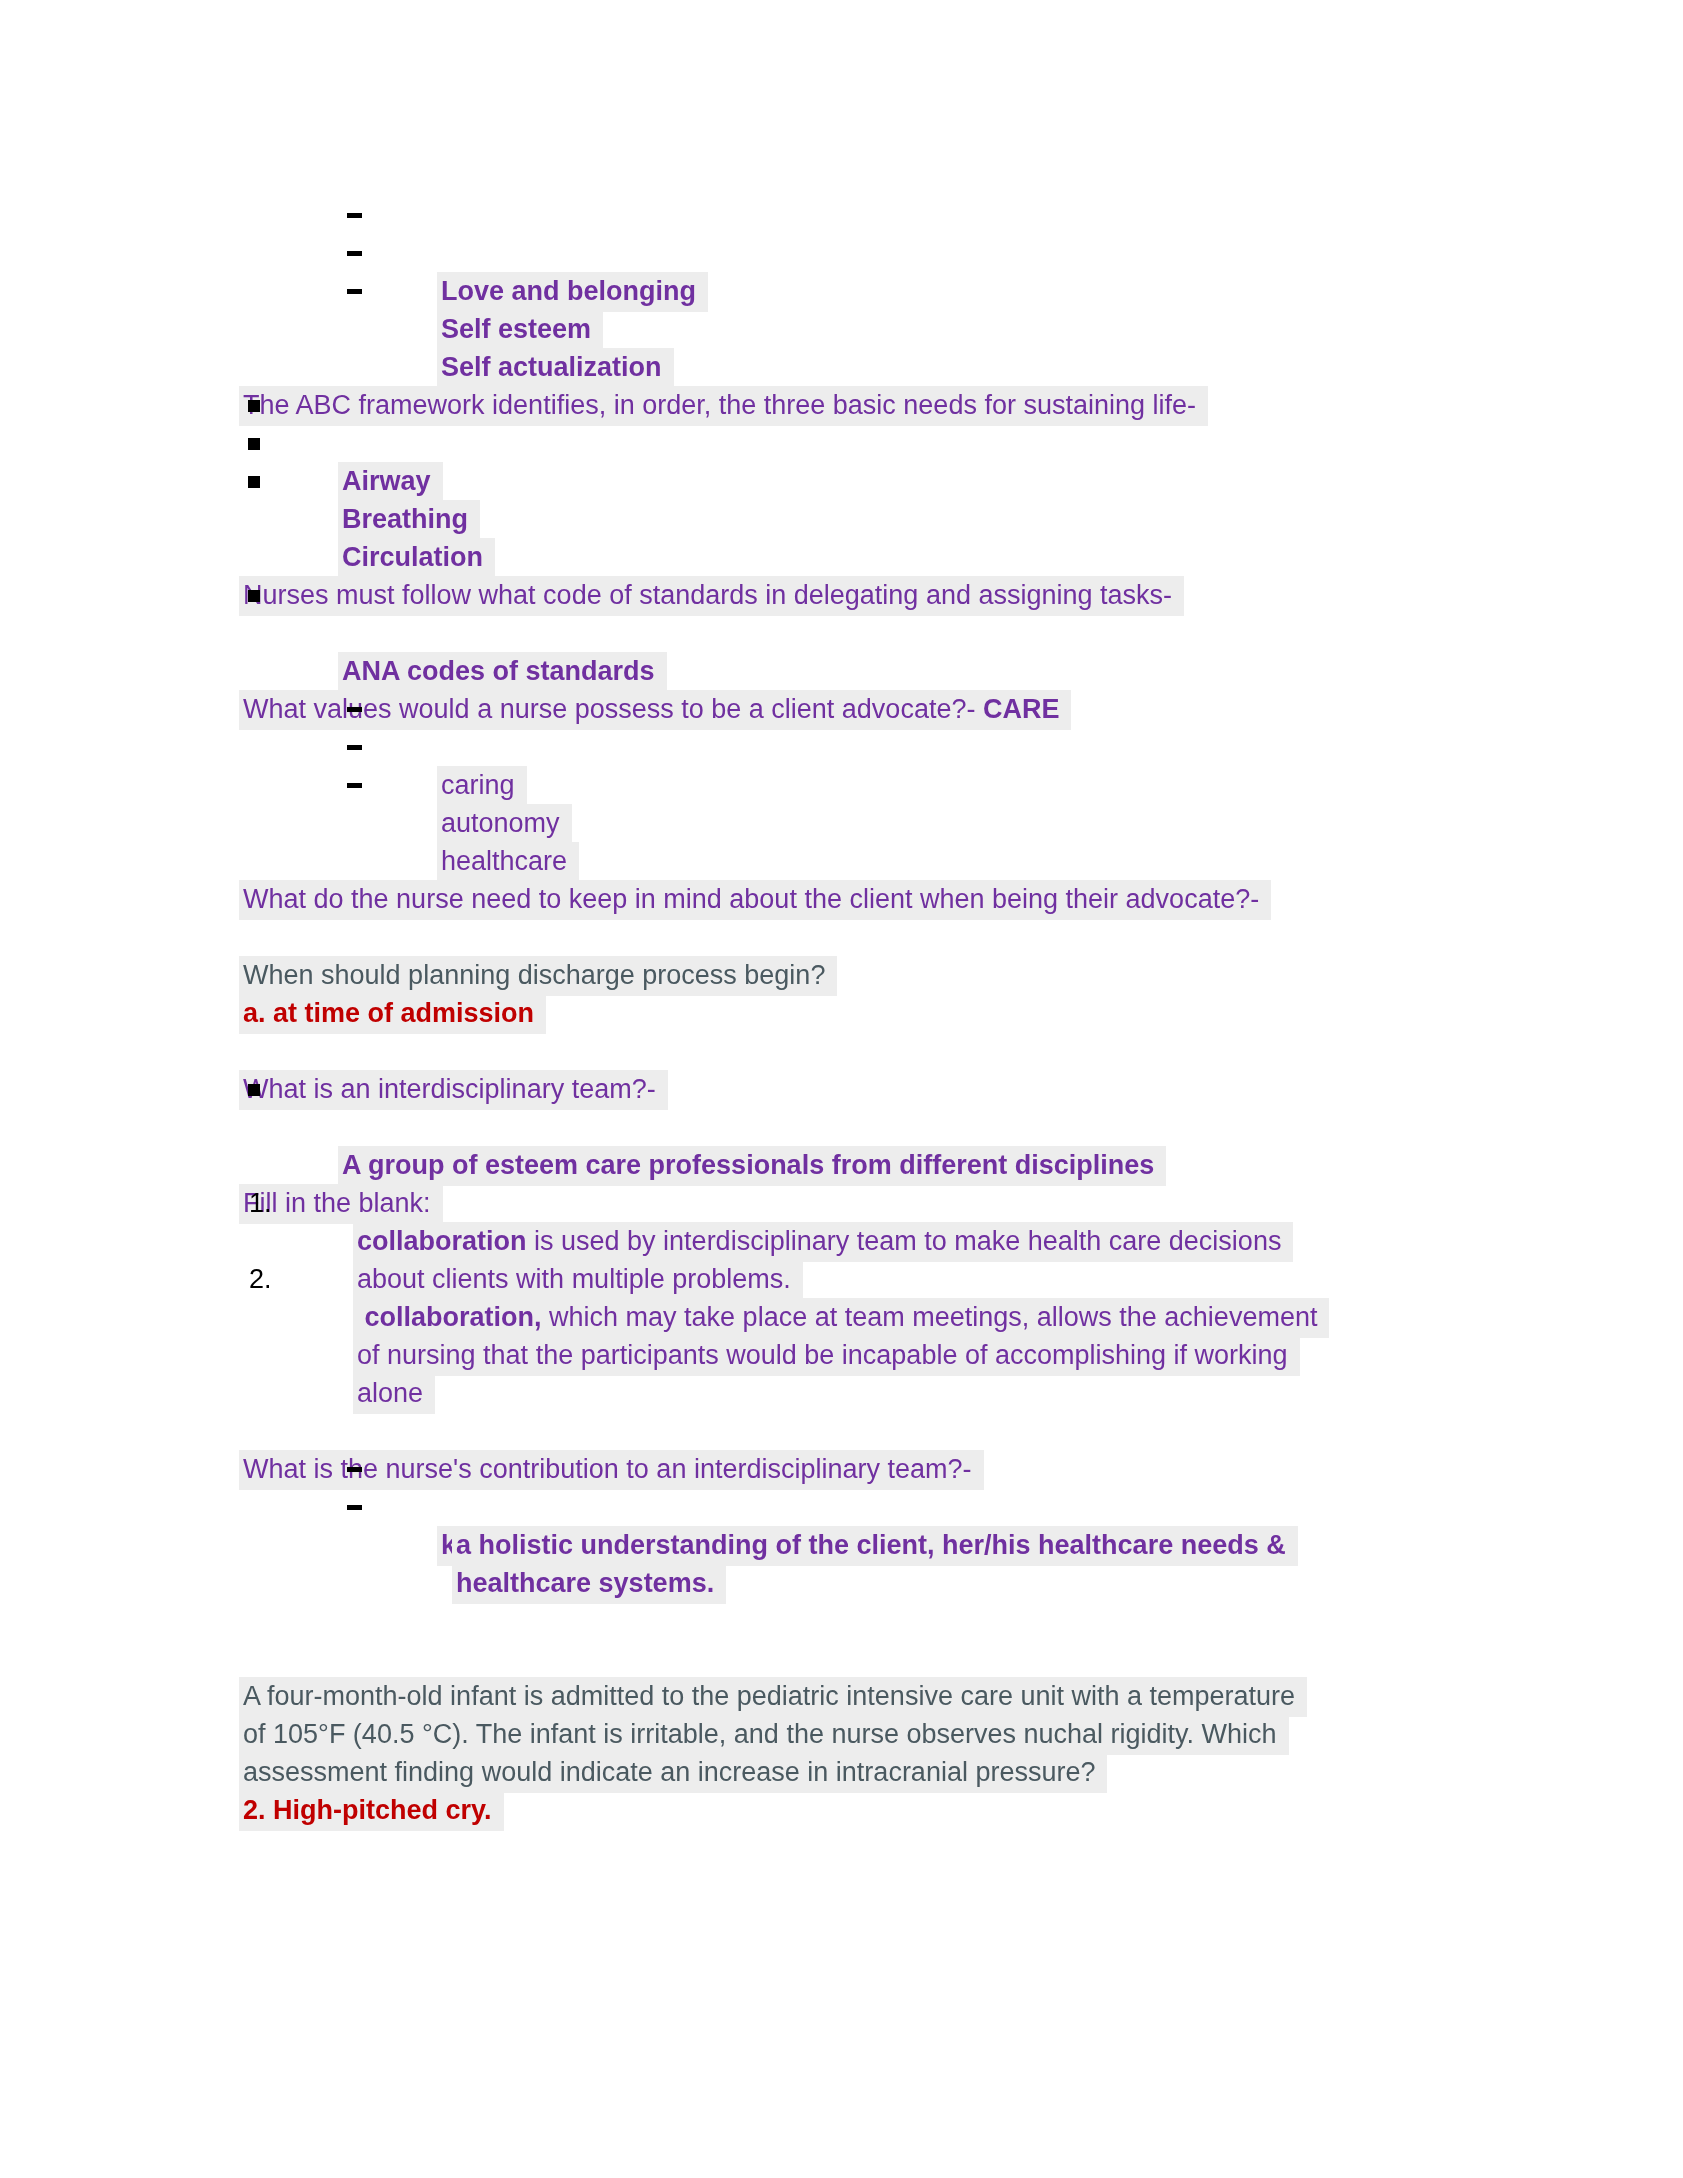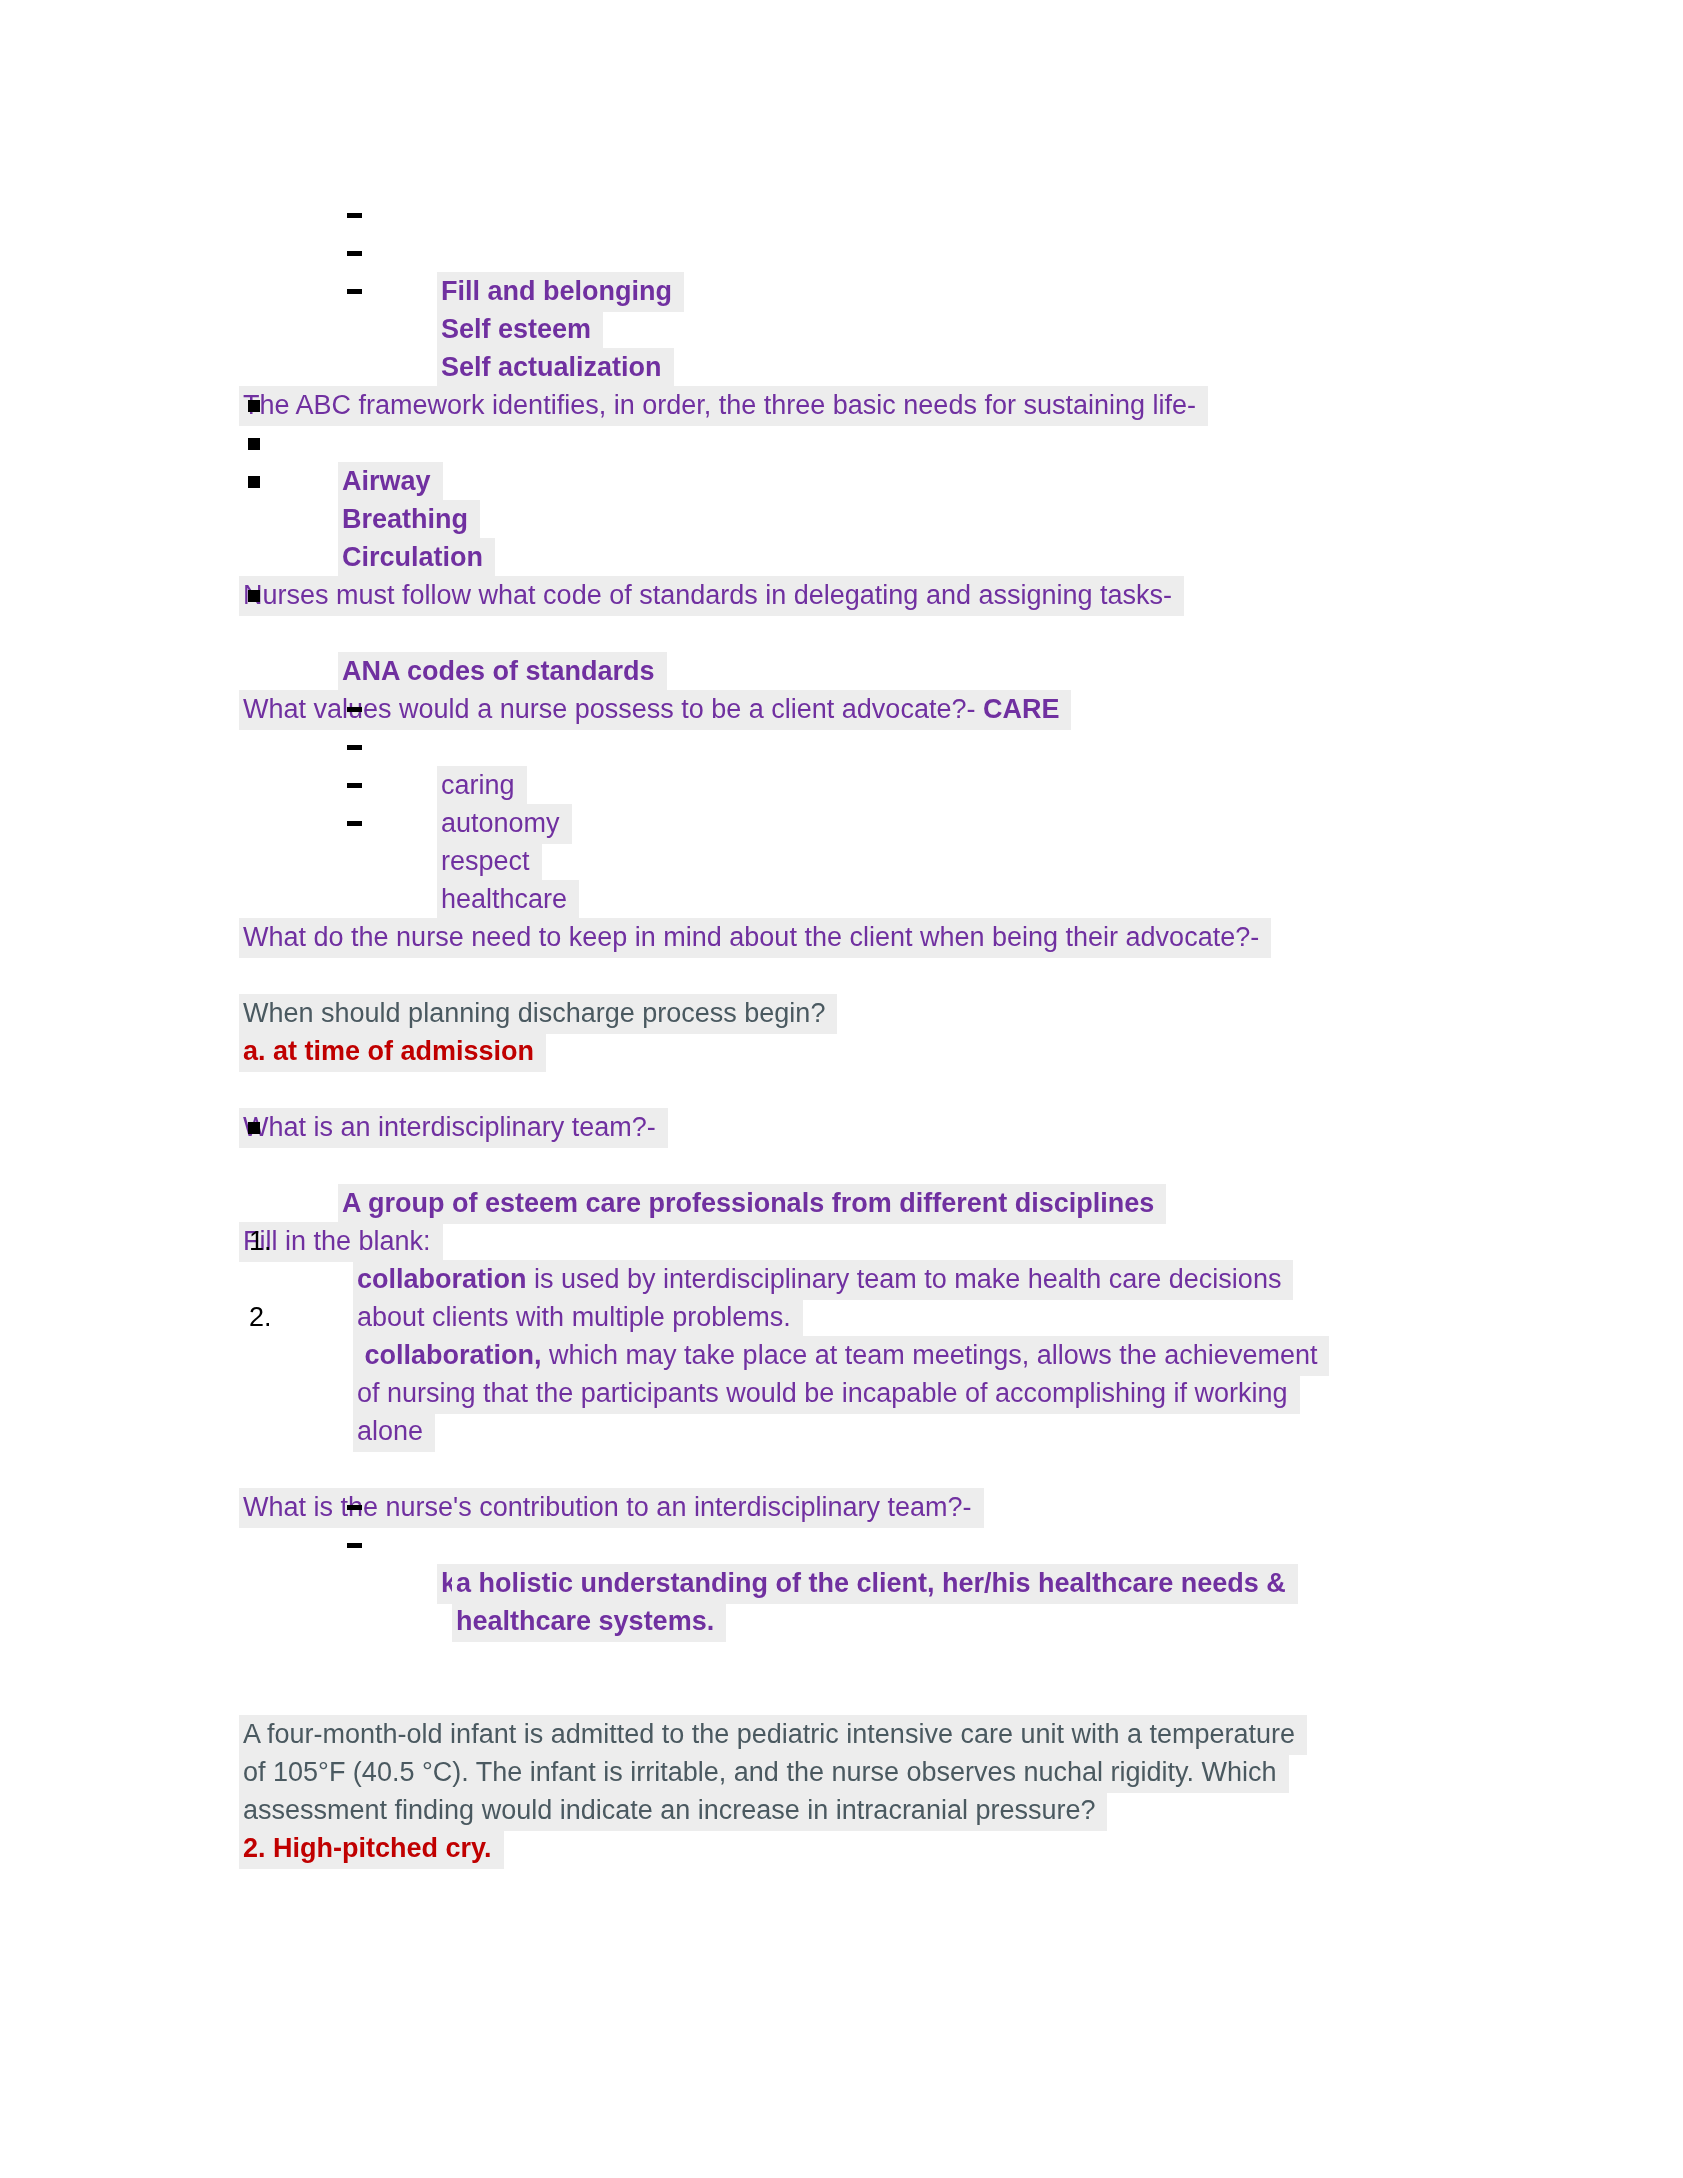--- a/index.html
+++ b/index.html
@@ -30,21 +30,21 @@
   .num{position:absolute;left:51px;top:0;height:38px;line-height:38px;color:#000;}
 </style>
 </head>
 <body>
 
 <div class="page">
   <div class="content">
 
     <div class="li li2 line">
       <span class="marker-dash"></span>
-      <span class="hl purple b">Fill and belonging</span>
+      <span class="hl purple b">Love and belonging</span>
     </div>
     <div class="li li2 line">
       <span class="marker-dash"></span>
       <span class="hl purple b">Self esteem</span>
     </div>
     <div class="li li2 line">
       <span class="marker-dash"></span>
       <span class="hl purple b">Self actualization</span>
     </div>
 
@@ -81,24 +81,20 @@
     <div class="line">
       <span class="hl"><span class="purple">What values would a nurse possess to be a client advocate?- </span><span class="purple b">CARE</span></span>
     </div>
     <div class="li li2 line">
       <span class="marker-dash"></span>
       <span class="hl purple">caring</span>
     </div>
     <div class="li li2 line">
       <span class="marker-dash"></span>
       <span class="hl purple">autonomy</span>
-    </div>
-    <div class="li li2 line">
-      <span class="marker-dash"></span>
-      <span class="hl purple">respect</span>
     </div>
     <div class="li li2 line">
       <span class="marker-dash"></span>
       <span class="hl purple">healthcare</span>
     </div>
 
     <div class="gap"></div>
 
     <div class="line">
       <span class="hl purple">What do the nurse need to keep in mind about the client when being their advocate?-</span>

